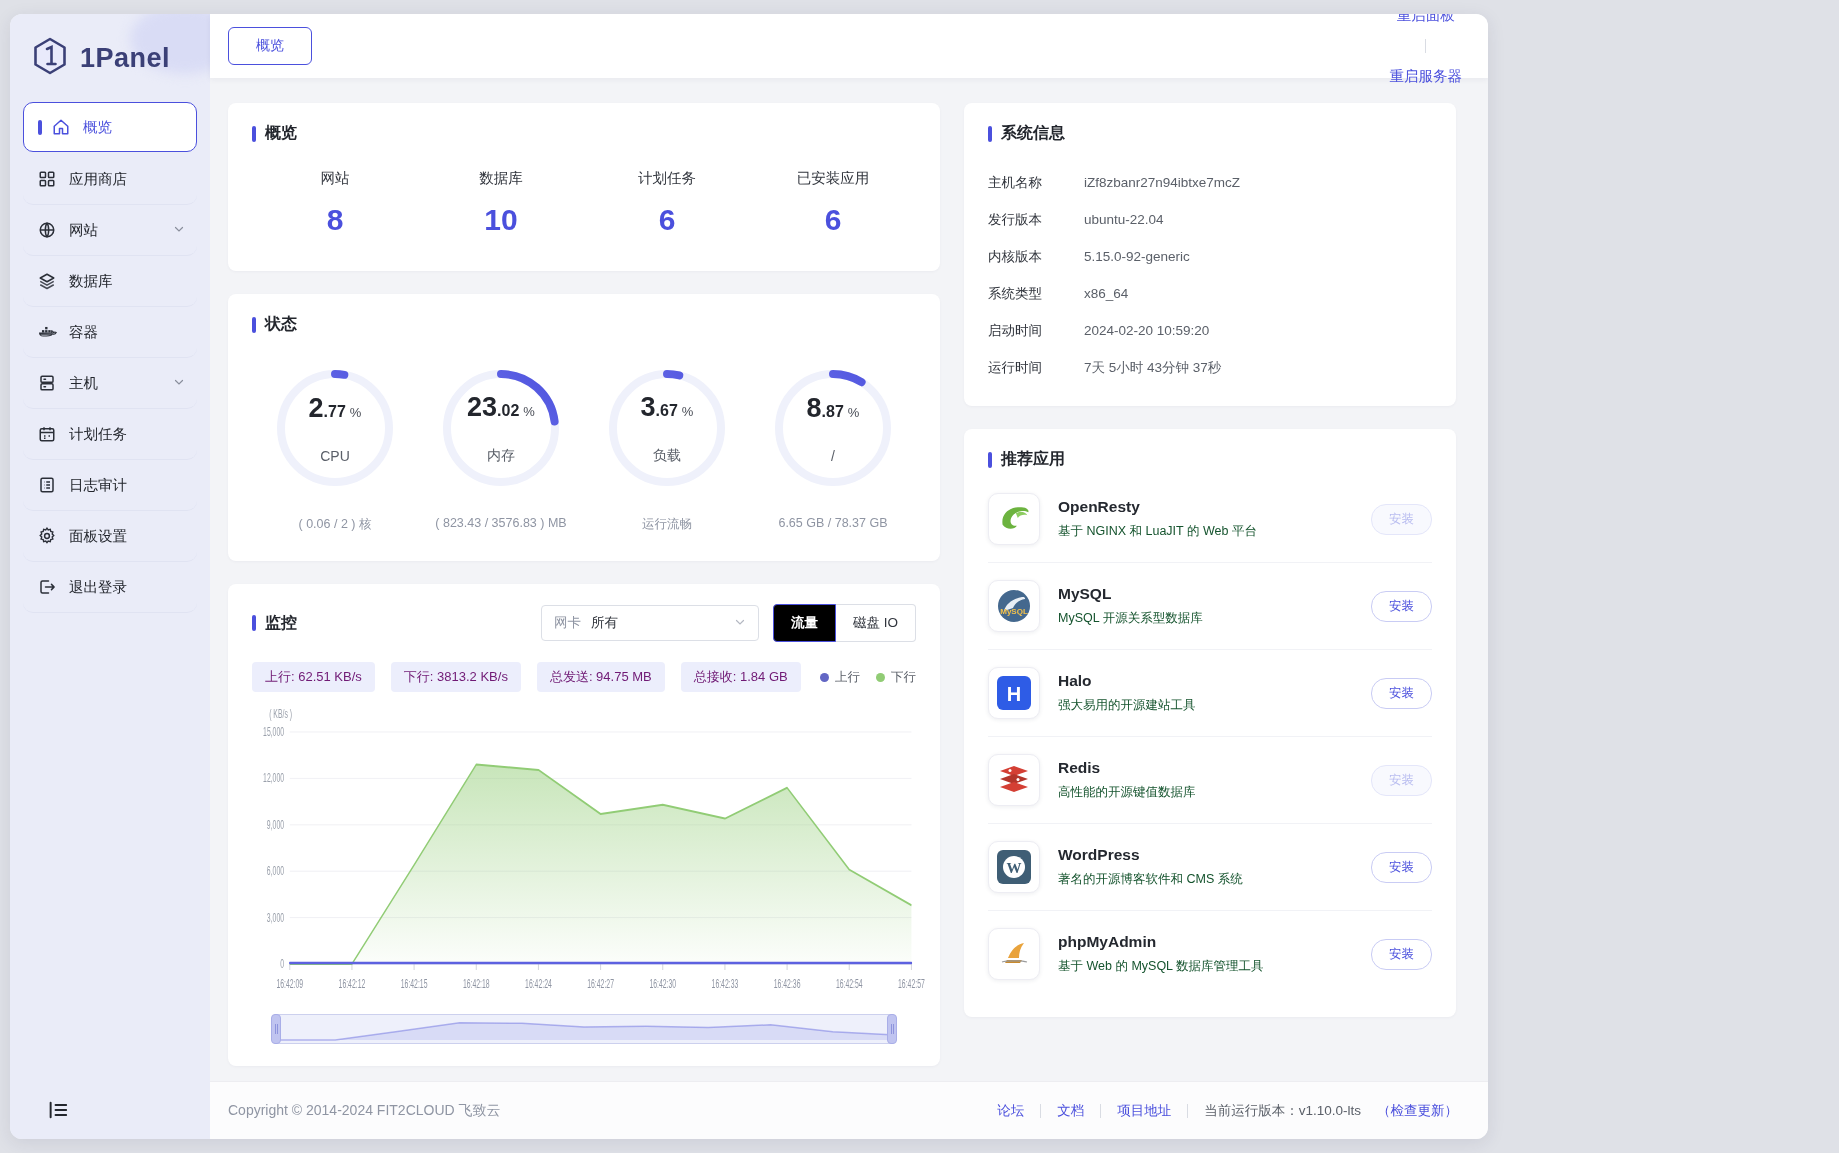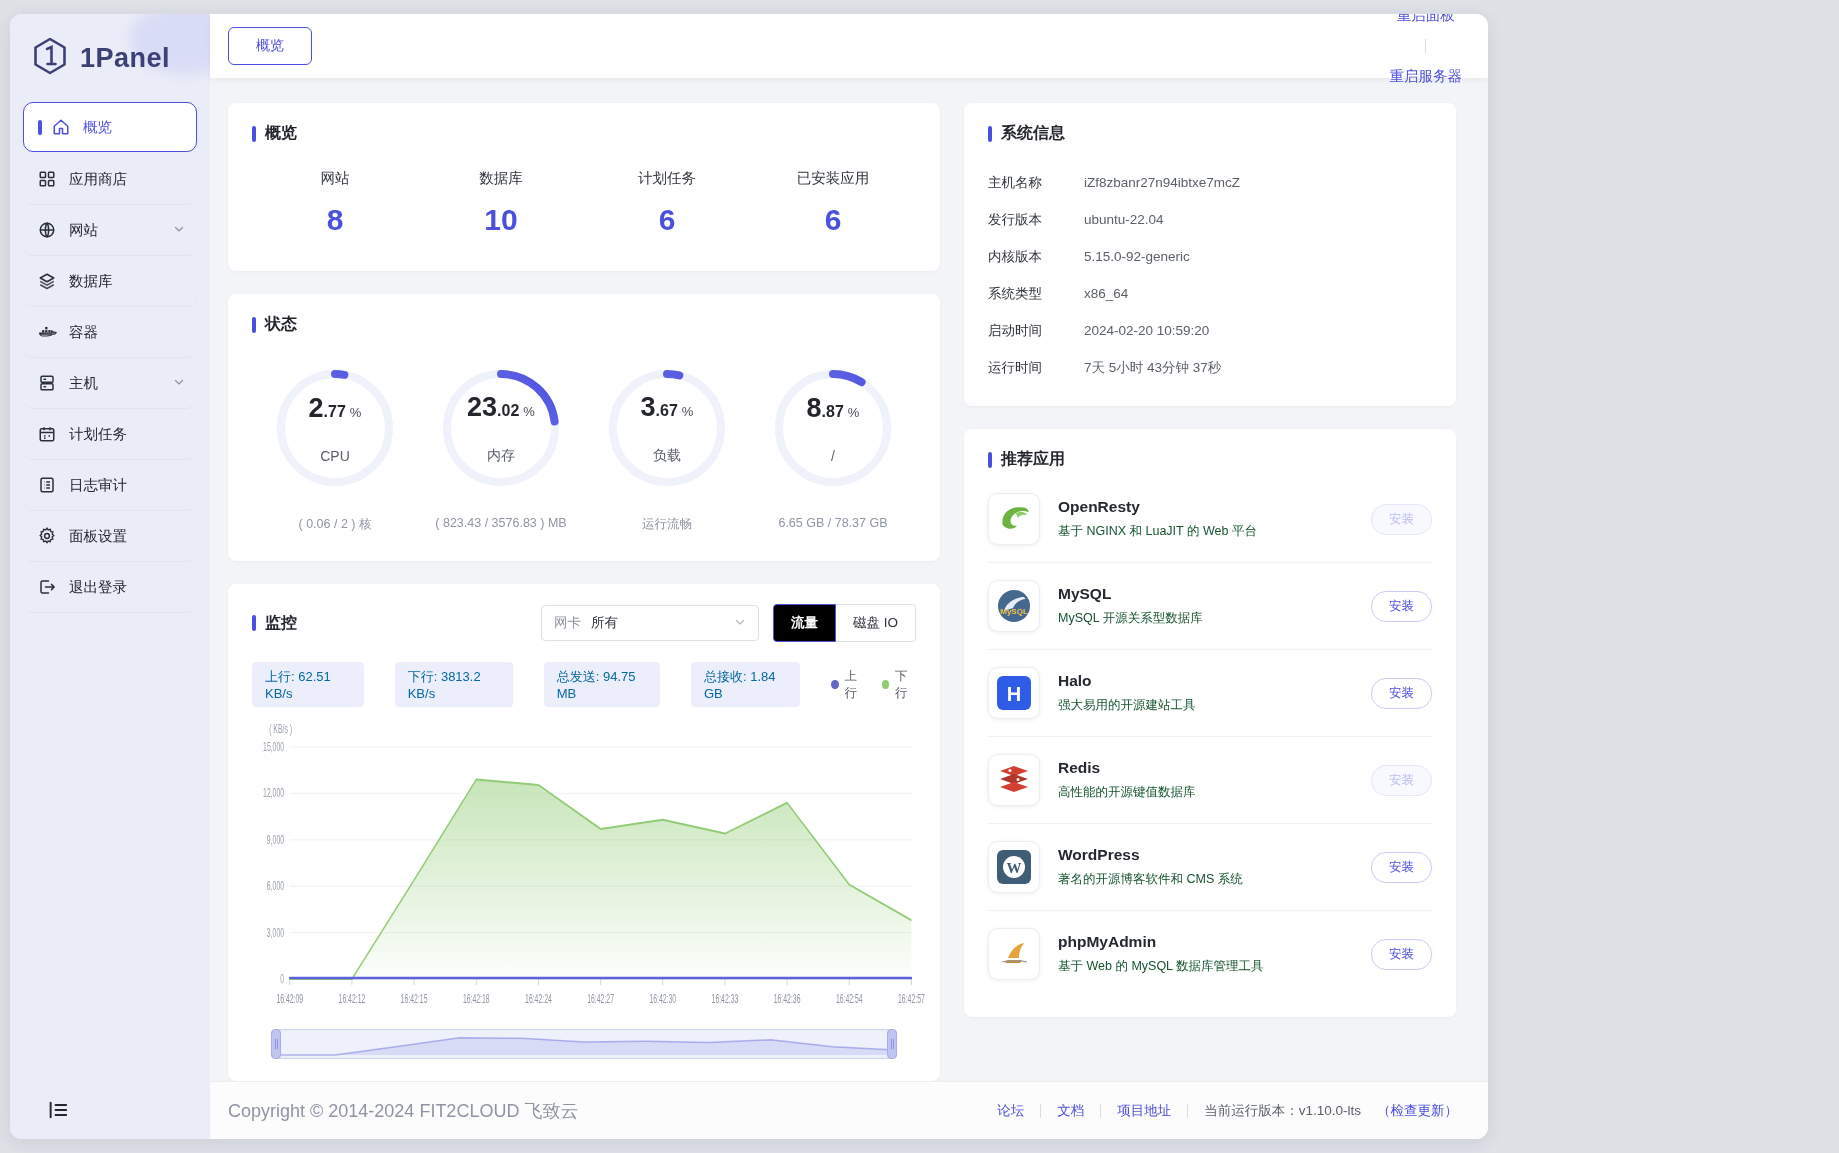--- a/index.html
+++ b/index.html
@@ -63,21 +63,21 @@
   .nic-select .pfx { color:#8f95a3; margin-right:10px; }
   .nic-select .val { color:#31353d; }
   .nic-select .chev { margin-left:auto; color:#b4b8c2; }
   .seg-group { display:flex; }
   .seg { font-size:13.5px; padding:9px 17px; cursor:pointer; border:1px solid #dcdfe6; background:#fff; color:#31353d; font-family:inherit; }
   .seg.active { background:#000000; border-color:#4b50dd; color:#fff; font-weight:600; }
   .seg:first-child { border-radius:4px 0 0 4px; }
   .seg:last-child { border-radius:0 4px 4px 0; border-left:none; }
 
   .badge-row { display:flex; align-items:center; margin-top:20px; }
-  .badge { background:#ecEEfc; background:#eceefc; color:#0369a1; font-size:13px; padding:6px 13px; border-radius:4px; margin-right:31px; }
+  .badge { background:#ecEEfc; background:#eceefc; color:#701a75; font-size:13px; padding:6px 13px; border-radius:4px; margin-right:16px; }
   .legend { margin-left:auto; display:flex; align-items:center; gap:16px; font-size:12.5px; color:#5b6069; }
   .legend-item { display:flex; align-items:center; gap:6px; cursor:pointer; }
   .dot { width:9px; height:9px; border-radius:50%; display:inline-block; }
 
   .chart-box { margin-top:10px; }
   .chart-box svg { display:block; overflow:visible; }
   .zoom-slider { position:relative; margin:12px 20px 2px 20px; height:30px; border:1px solid #ccd0ee; border-radius:4px; background:#eef0fb; cursor:grab; }
   .zoom-slider svg { position:absolute; inset:0; width:100%; height:100%; }
   .zhandle { position:absolute; top:-1px; bottom:-1px; width:10px; background:#c0c4f0; border:1px solid #a9aee8; border-radius:4px; cursor:ew-resize; }
   .zhandle:before { content:""; position:absolute; left:3px; top:9px; bottom:9px; width:1px; background:#8e94dd; box-shadow:2px 0 0 #8e94dd; }
@@ -95,21 +95,21 @@
   .app-item:last-child { border-bottom:none; }
   .app-icon { width:52px; height:52px; border-radius:10px; background:#fff; border:1px solid #ededf3; box-shadow:0 1px 4px rgba(30,34,70,.08); display:flex; align-items:center; justify-content:center; flex-shrink:0; overflow:hidden; }
   .app-info { flex:1; margin-left:18px; min-width:0; }
   .app-name { font-size:15.5px; font-weight:700; color:#24282f; }
   .app-desc { font-size:12.5px; color:#14532d; margin-top:7px; }
   .install-btn { border-radius:15px; padding:6px 17px; font-size:12.5px; background:#fff; border:1px solid #c9ccf4; color:#4b50dd; cursor:pointer; font-family:inherit; flex-shrink:0; }
   .install-btn.disabled { color:#b9bdf0; border-color:#e4e6fa; background:#f8f9fe; cursor:default; }
 
   
   .footer { height:58px; background:#fcfcfd; border-top:1px solid #ededf1; display:flex; align-items:center; padding:0 30px 0 18px; justify-content:space-between; flex-shrink:0; }
-  .copyright { font-size:18px; color:#8f95a3; }
+  .copyright { font-size:14px; color:#8f95a3; }
   .footer-right { display:flex; align-items:center; gap:16px; font-size:13.5px; }
   .footer-right a { color:#4b50dd; cursor:pointer; text-decoration:none; }
   .version { color:#5b6069; }
   .check-update { color:#4b50dd; cursor:pointer; }
 </style>
 </head>
 <body>
 
 <div class="app">
 

